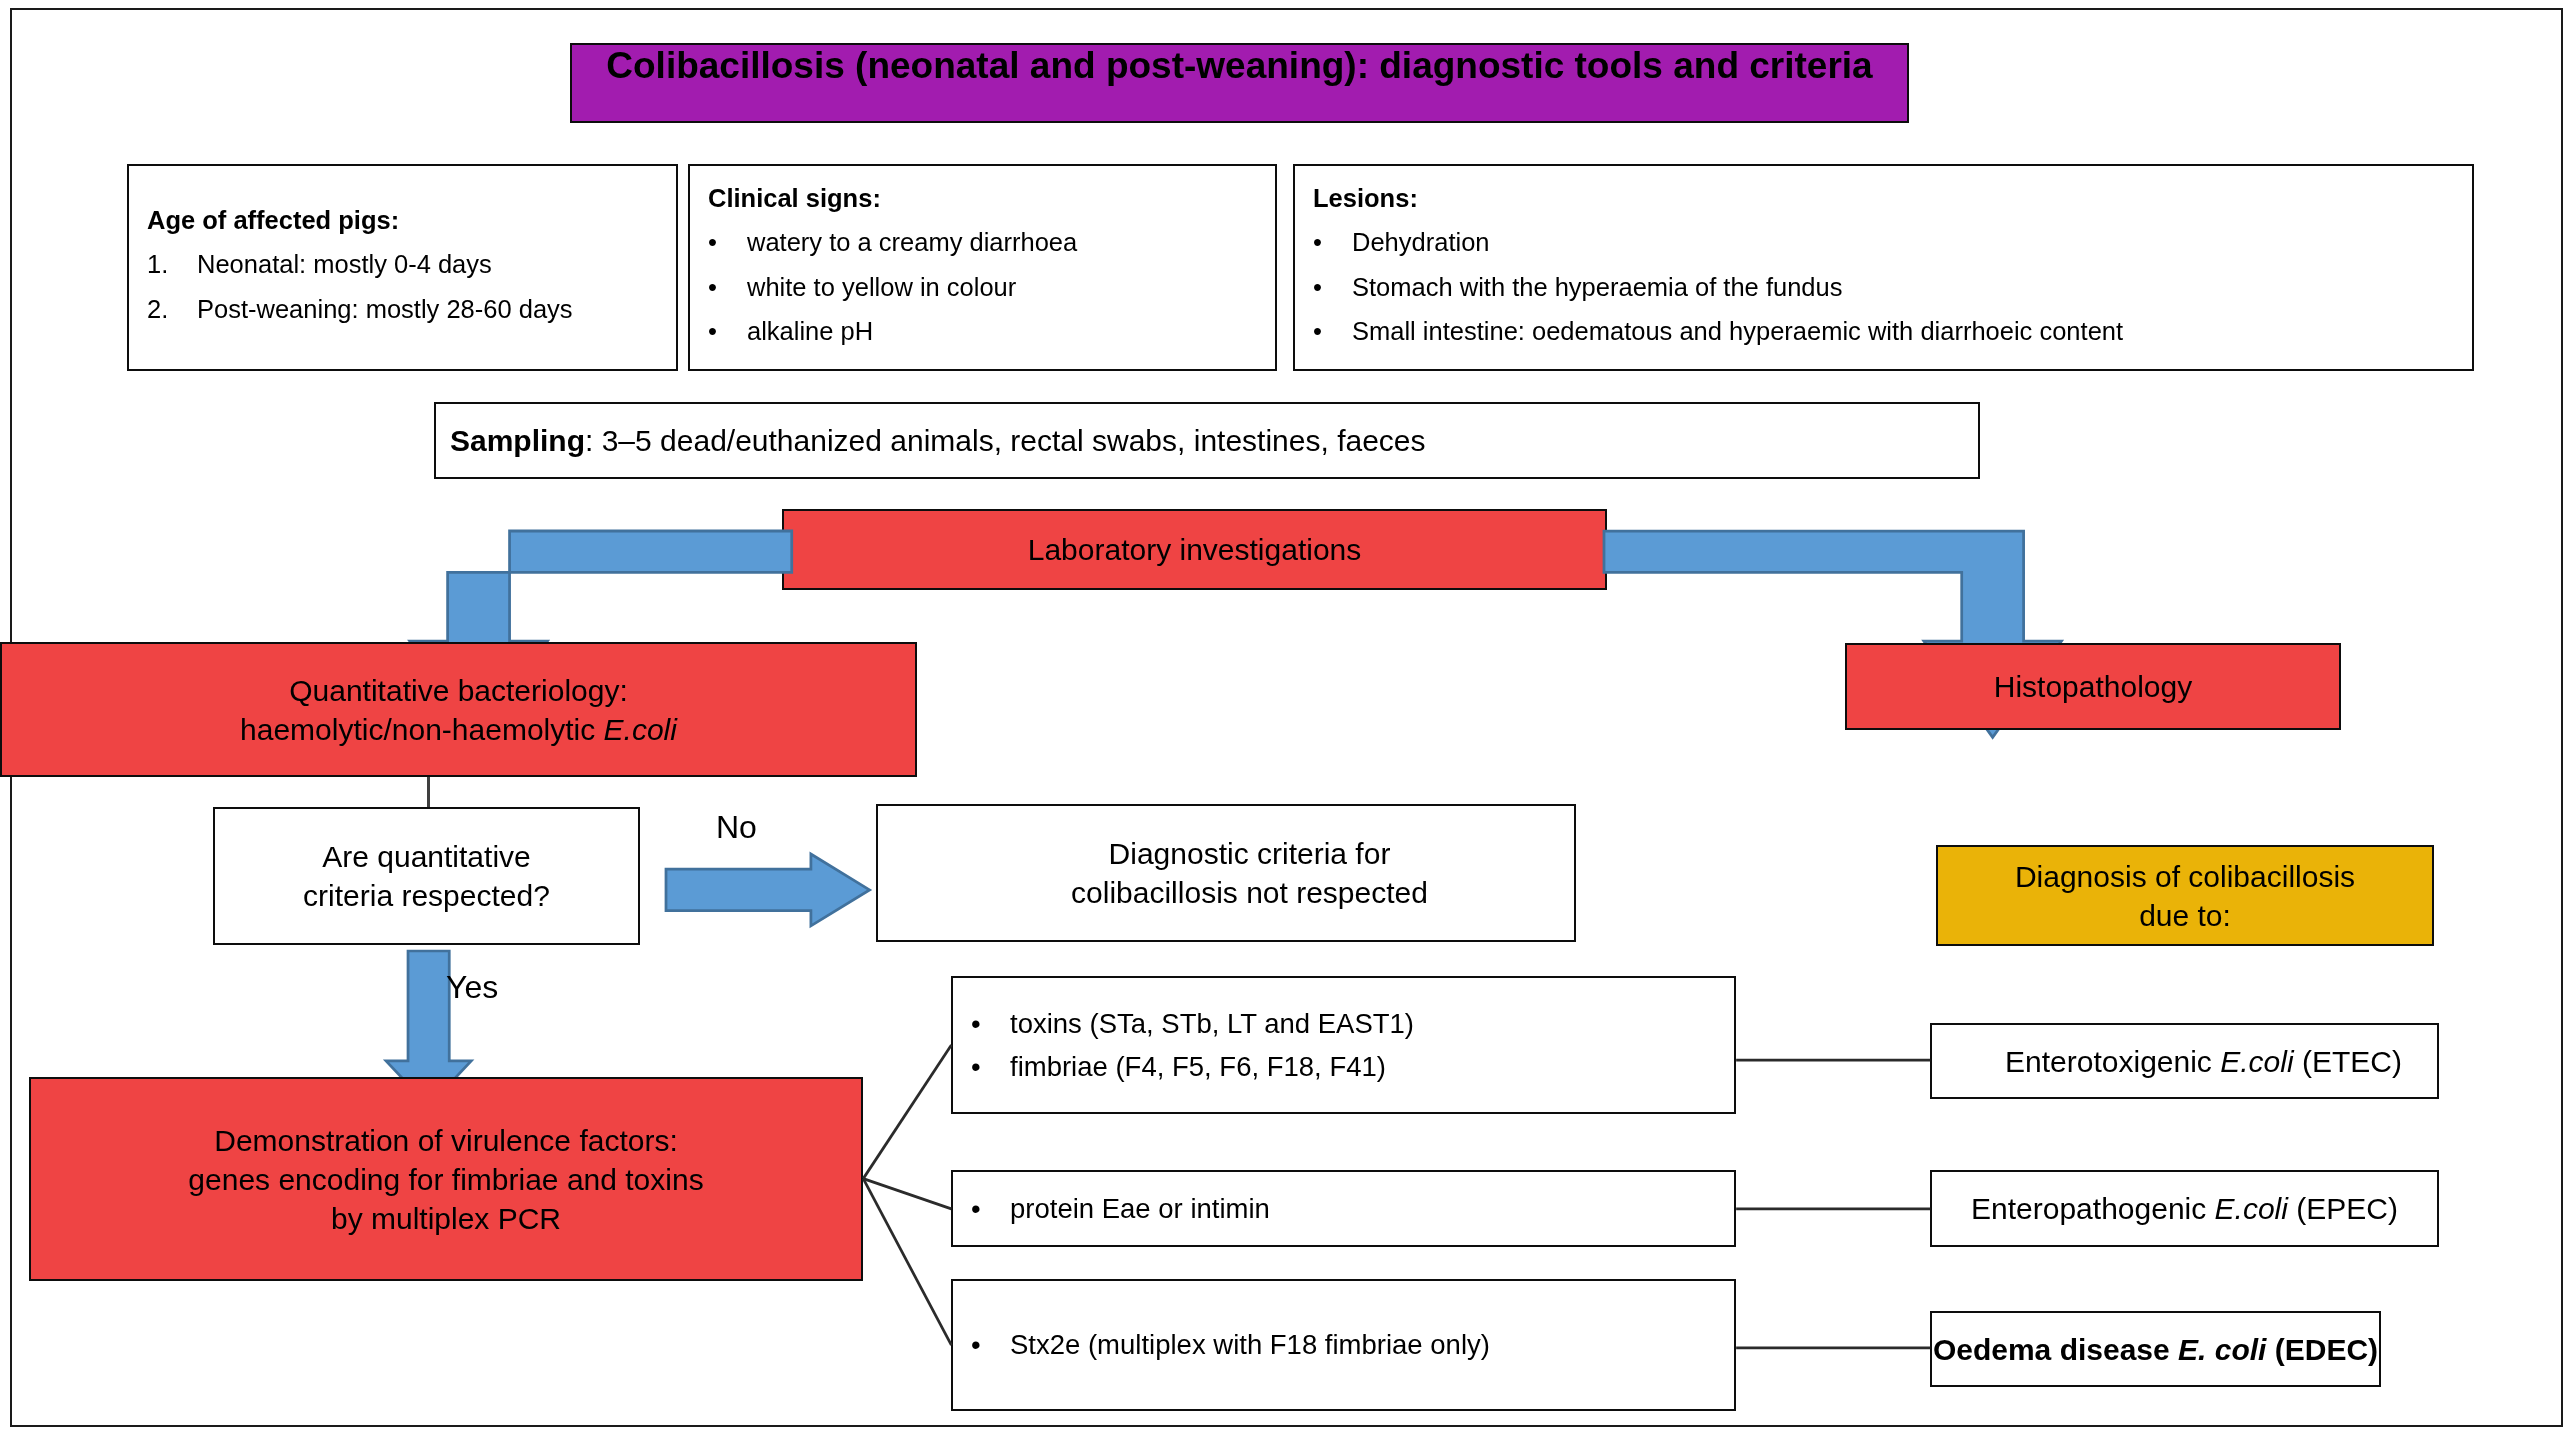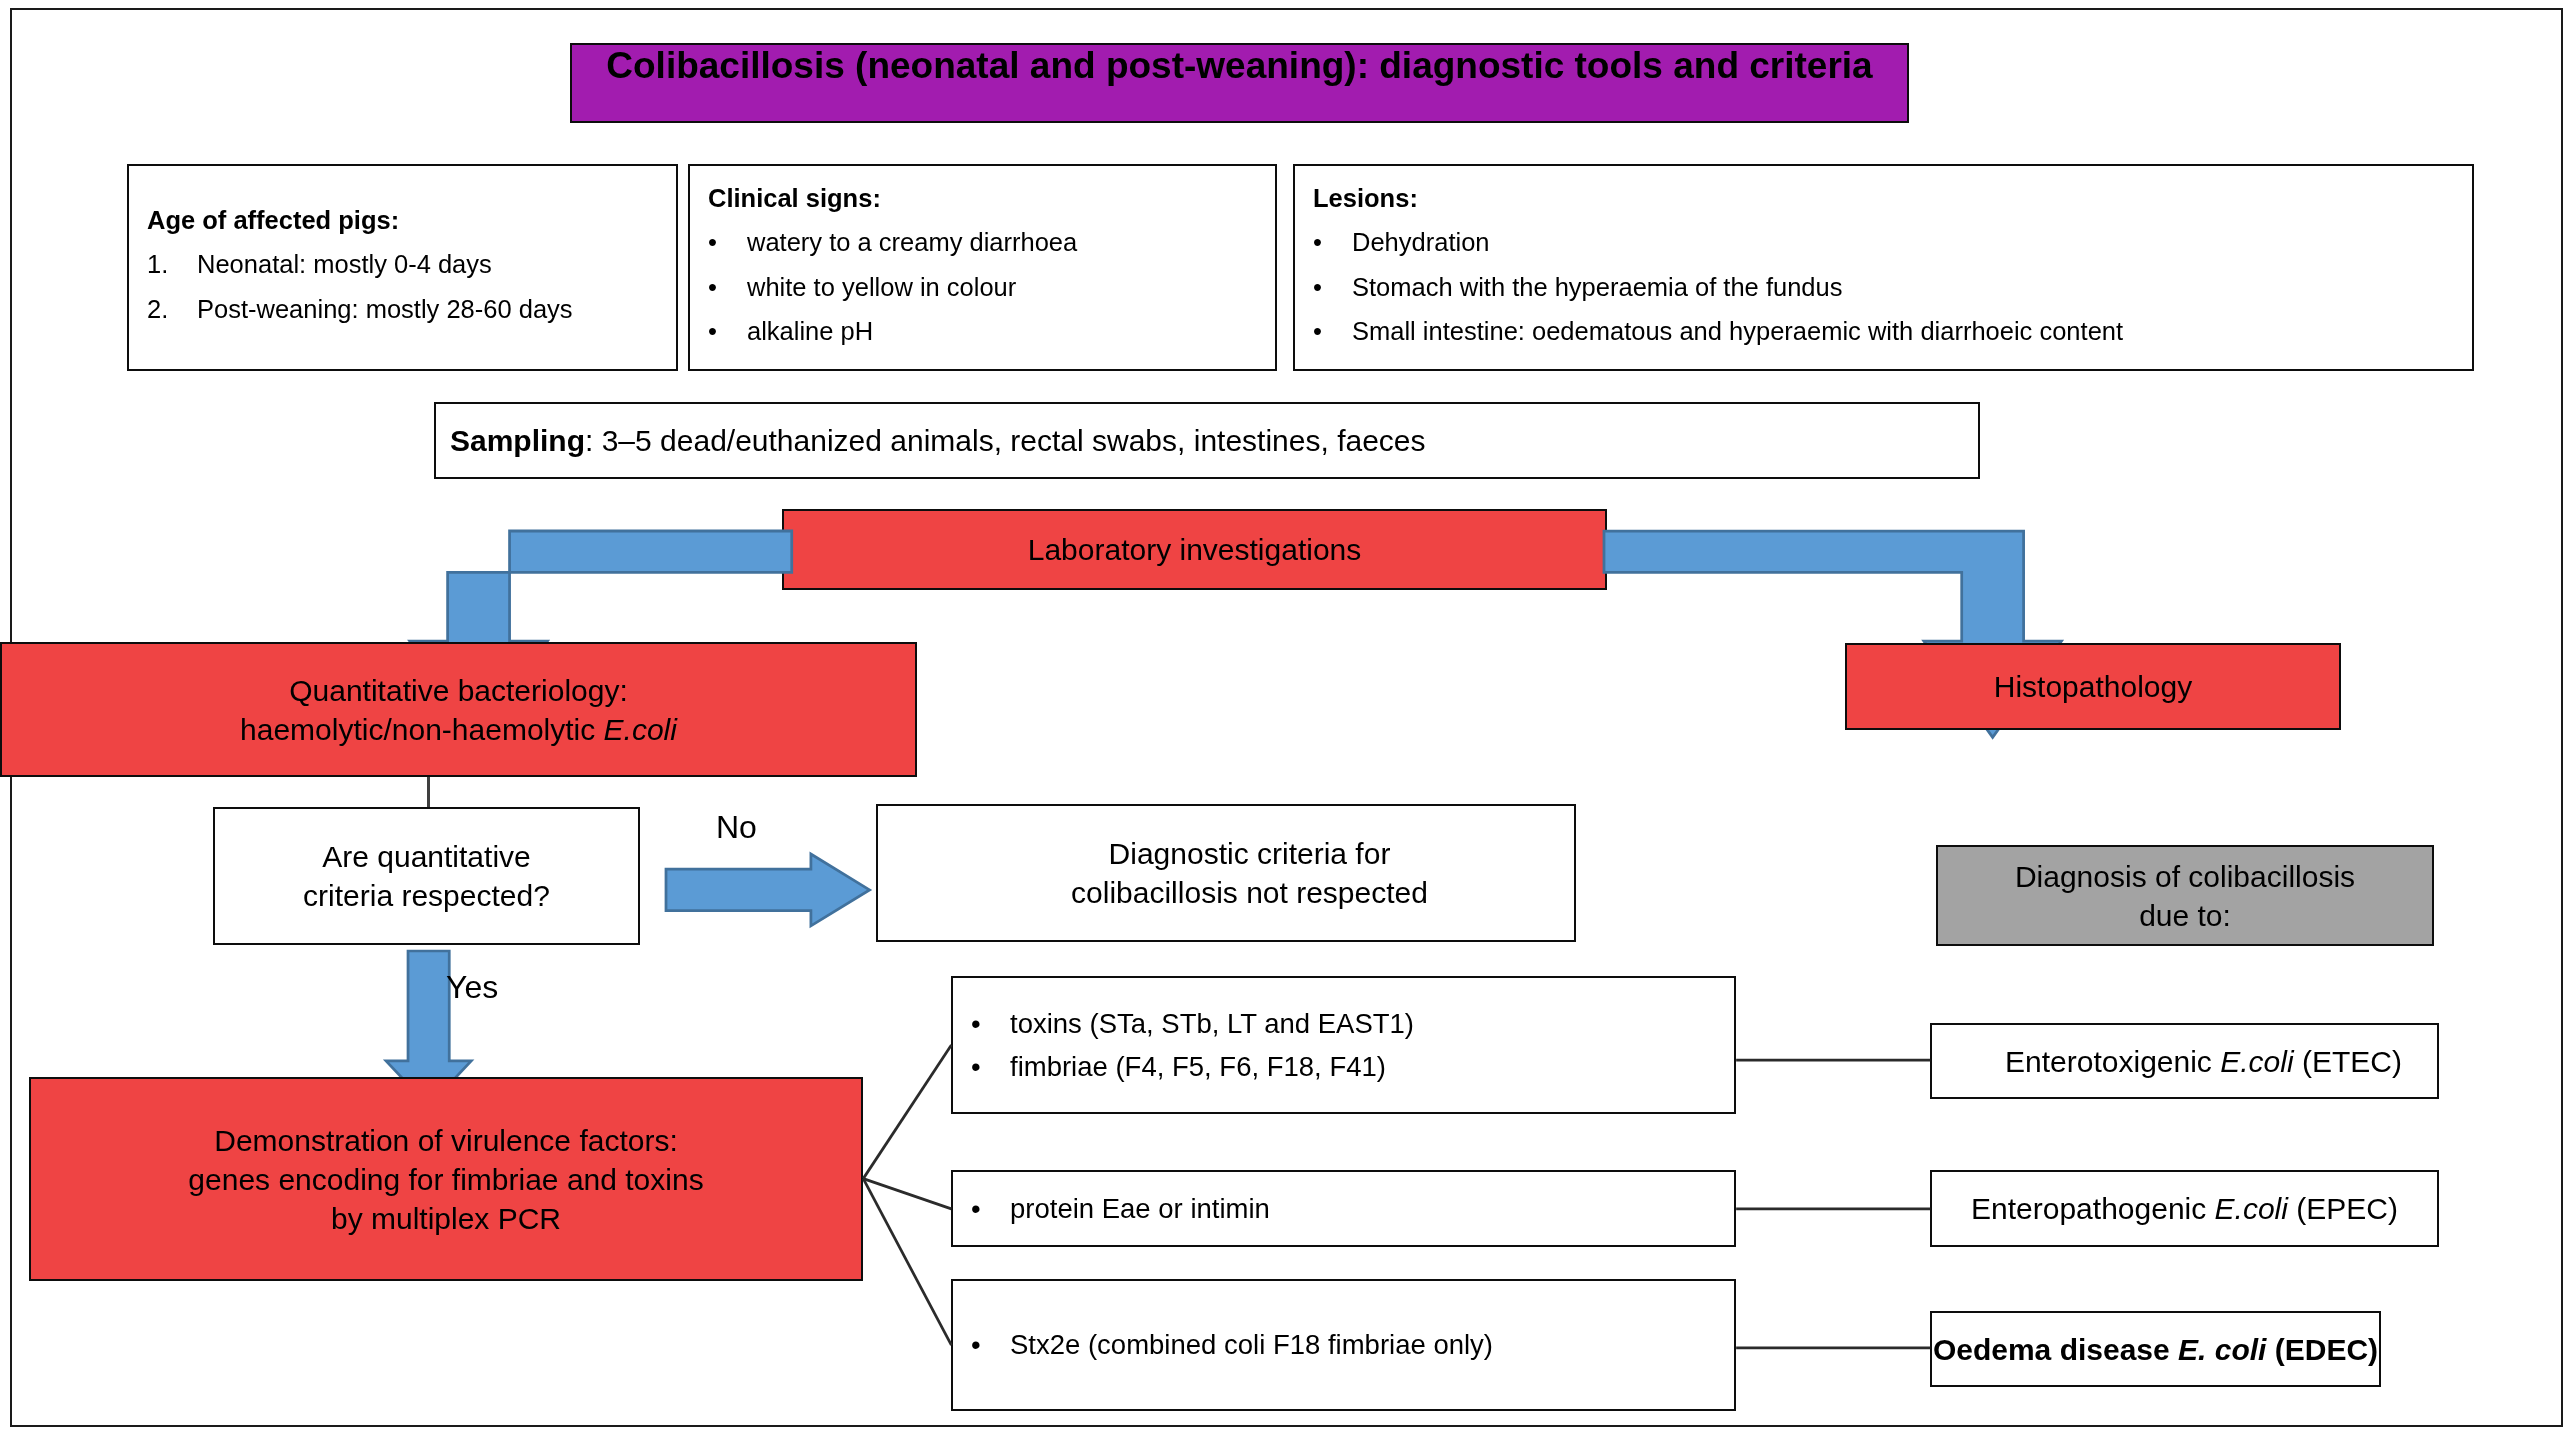--- a/index.html
+++ b/index.html
@@ -10,21 +10,21 @@
 
   .box{position:absolute;box-sizing:border-box;background:#ffffff;border:2.8px solid #0d0d0d;
        display:flex;flex-direction:column;justify-content:center;}
   .box.center{align-items:center;text-align:center;}
   .box .pad{padding:5.5px 18px;width:100%;box-sizing:border-box;}
 
   .titlebox{background:#a21caf;border:2.8px solid #0d0d0d;font-weight:bold;font-size:37px;
             display:flex;align-items:flex-start;justify-content:center;text-align:center;}
 
   .bluebox{background:#ef4444;}
-  .lightbluebox{background:#a3a3a3;}
+  .lightbluebox{background:#eab308;}
 
   .t{font-size:30px;line-height:1.30;}
   .t38{font-size:27.5px;line-height:1.42;}
   .t34{font-size:25.5px;line-height:1.55;}
   .hd{font-weight:bold;}
   .ital{font-style:italic;}
 
   ul.lst,ol.lst{margin:0;padding:0;list-style:none;}
   ul.lst li,ol.lst li{display:flex;align-items:flex-start;margin:4.8px 0;}
   .mark{flex:0 0 auto;width:50px;text-align:left;}
@@ -190,21 +190,21 @@
         </li>
       </ul>
     </div>
   </div>
 
   <div class="box" style="left:951px;top:1279px;width:785px;height:132px;">
     <div class="pad t38">
       <ul class="lst">
         <li>
           <span class="mark b">•</span>
-          <span class="itxt" style="max-width:564px;display:inline-block;">Stx2e (combined coli F18 fimbriae only)</span>
+          <span class="itxt" style="max-width:564px;display:inline-block;">Stx2e (multiplex with F18 fimbriae only)</span>
         </li>
       </ul>
     </div>
   </div>
 
   <div class="box lightbluebox center" style="left:1936px;top:845px;width:498px;height:101px;">
     <div class="t">Diagnosis of colibacillosis</div>
     <div class="t">due to:</div>
   </div>
 

